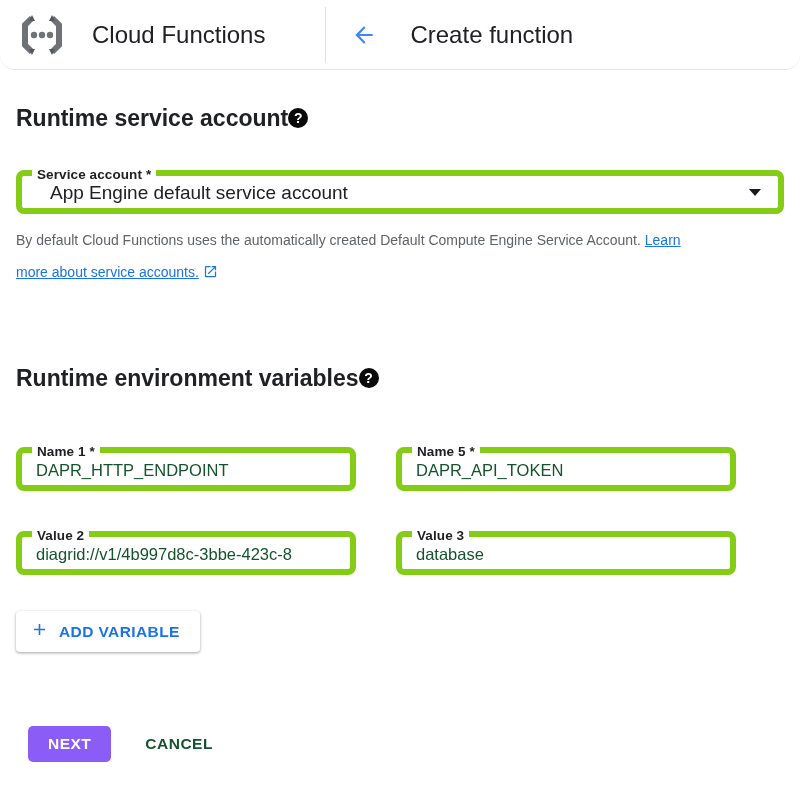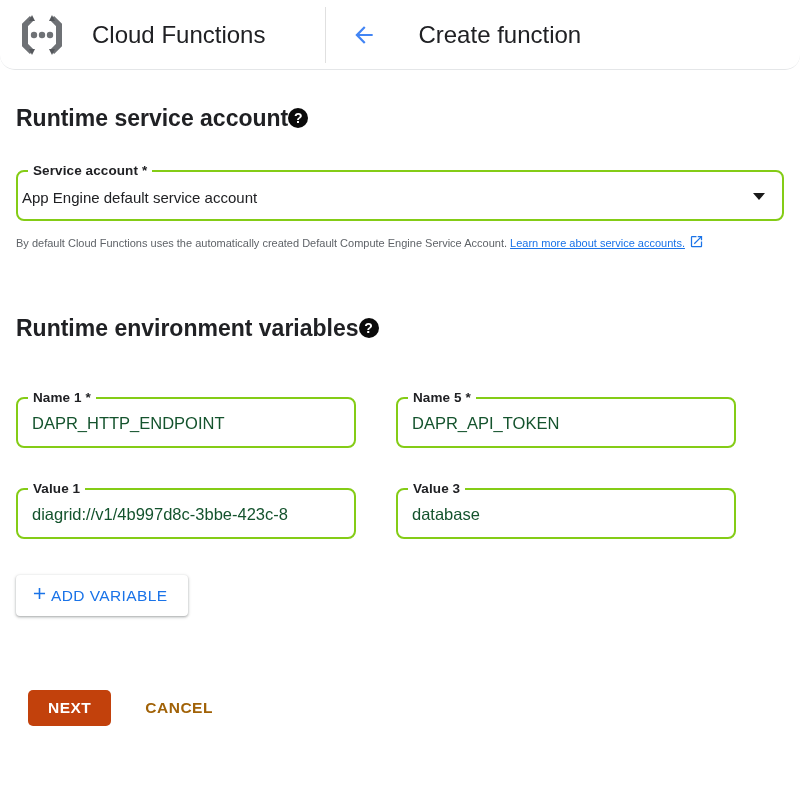--- a/index.html
+++ b/index.html
@@ -35,55 +35,55 @@
   }
   .back-btn {
     background: none; border: none; padding: 0;
     margin-left: 24px;
     width: 28px; height: 28px;
     cursor: pointer;
     display: flex; align-items: center; justify-content: center;
   }
   .page-title {
     font-size: 24px;
-    margin-left: 40px;
+    margin-left: 32px;
     color: #202124;
     white-space: nowrap;
   }
 
   
   .main { padding: 0 16px; }
 
   .section-heading {
     display: flex; align-items: center; gap: 0;
     font-size: 23px; font-weight: 700;
     color: #202124;
     margin: 34px 0 0 0;
     line-height: 28px;
   }
-  .section-heading.env { margin-top: 57px; }
+  .section-heading.env { margin-top: 74px; }
 
   .help-icon {
     width: 20px; height: 20px;
     border-radius: 50%;
     background: #0a0a0a;
     color: #ffffff;
     font-size: 14px; font-weight: 700;
     display: inline-flex; align-items: center; justify-content: center;
     line-height: 1;
     flex: 0 0 auto;
     cursor: pointer;
   }
 
   
   .ofield {
     position: relative;
-    border: 2px solid #84cc16;
+    border: 6px solid #84cc16;
     border-radius: 8px;
-    height: 51px;
+    height: 44px;
     background: #fff;
   }
   .flabel {
     position: absolute;
     top: -9px; left: 10px;
     background: #fff;
     padding: 0 5px;
     font-size: 13.5px;
     font-weight: 700;
     color: #202124;
@@ -101,42 +101,42 @@
   }
 
   
   .select-field {
     margin-top: 38px;
     width: 768px;
     cursor: pointer;
   }
   .select-value {
     position: absolute;
-    left: 4px; top: 50%;
+    left: 28px; top: 50%;
     transform: translateY(-50%);
-    font-size: 15px;
+    font-size: 19px;
     padding-top: 2px;
     white-space: nowrap;
   }
   .select-caret {
     position: absolute;
     right: 17px; top: 50%;
     margin-top: -3px;
     width: 0; height: 0;
     border-left: 6.5px solid transparent;
     border-right: 6.5px solid transparent;
     border-top: 7px solid #1a1a1a;
   }
 
   
   .helper {
     margin-top: 10px;
     max-width: 690px;
-    font-size: 11px;
-    line-height: 24px;
+    font-size: 14px;
+    line-height: 32px;
     color: #5f6368;
   }
   .helper a {
     color: #1a73e8;
     text-decoration: underline;
     cursor: pointer;
   }
   .launch-icon {
     display: inline-block;
     vertical-align: -2px;
@@ -151,59 +151,59 @@
     column-gap: 24px;
     row-gap: 20px;
     gap: 40px;
   }
 
   
   .add-btn {
     margin-top: 36px;
     display: inline-flex;
     align-items: center;
-    gap: 2px;
+    gap: 10px;
     background: #ffffff;
     border: none;
     border-radius: 4px;
     box-shadow: 0 1px 2px rgba(60,64,67,0.30), 0 1px 3px 1px rgba(60,64,67,0.15);
     padding: 9px 20px 9px 14px;
     color: #1a73e8;
     font-family: "Liberation Sans", sans-serif;
     font-size: 15.5px;
-    font-weight: 400;
+    font-weight: 700;
     letter-spacing: 0.4px;
     cursor: pointer;
   }
   .plus-icon { display: inline-block; }
 
   
   .footer {
     margin-top: 74px;
     display: flex;
     align-items: center;
     padding-left: 12px;
     gap: 30px;
   }
   .next-btn {
-    background: #c2410c;
+    background: #8b5cf6;
     color: #ffffff;
     border: none;
     border-radius: 5px;
     padding: 9px 20px;
     font-family: "Liberation Sans", sans-serif;
     font-size: 15.5px;
     font-weight: 700;
     letter-spacing: 0.5px;
     cursor: pointer;
   }
   .cancel-btn {
     background: none;
     border: none;
-    color: #a16207;
+    color: #14532d;
     padding: 9px 4px;
     font-family: "Liberation Sans", sans-serif;
     font-size: 15.5px;
     font-weight: 700;
     letter-spacing: 0.5px;
     cursor: pointer;
   }
 </style>
 </head>
 <body>
@@ -262,21 +262,21 @@
     <div class="ofield">
       <span class="flabel">Name 1 *</span>
       <input value="DAPR_HTTP_ENDPOINT" style="">
     </div>
 
     <div class="ofield">
       <span class="flabel">Name 5 *</span>
       <input value="DAPR_API_TOKEN" style="">
     </div>
     <div class="ofield">
-      <span class="flabel">Value 1</span>
+      <span class="flabel">Value 2</span>
       <input value="diagrid://v1/4b997d8c-3bbe-423c-8" style="">
     </div>
 
     <div class="ofield">
       <span class="flabel">Value 3</span>
       <input value="database" style="">
     </div>
 
   </div>
 

